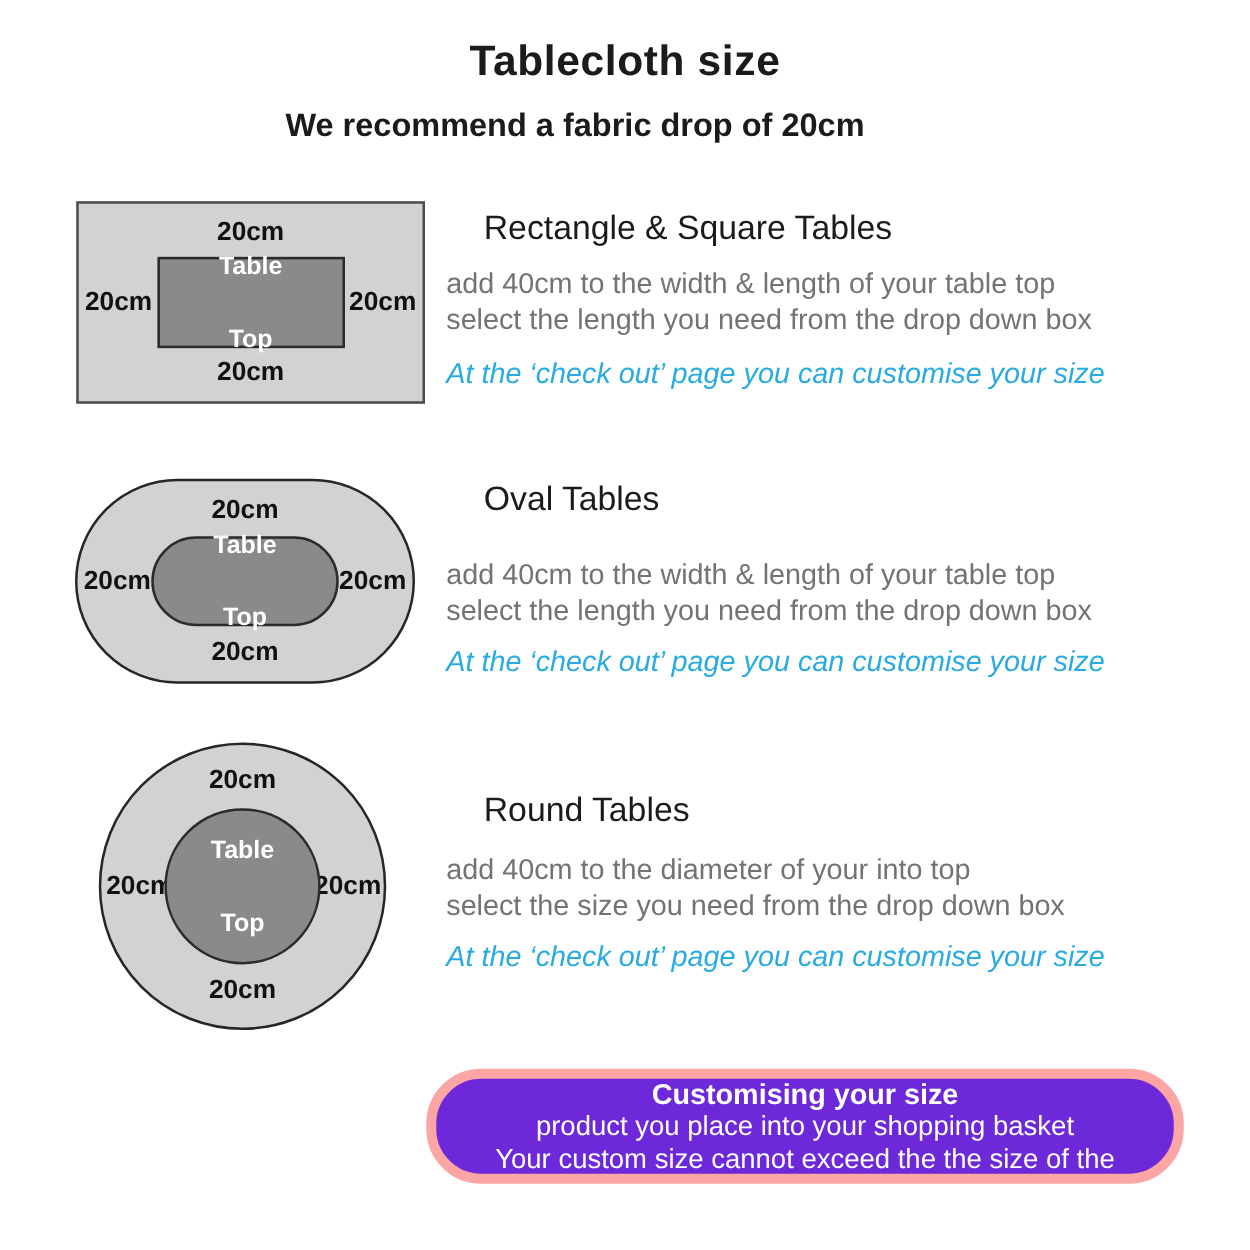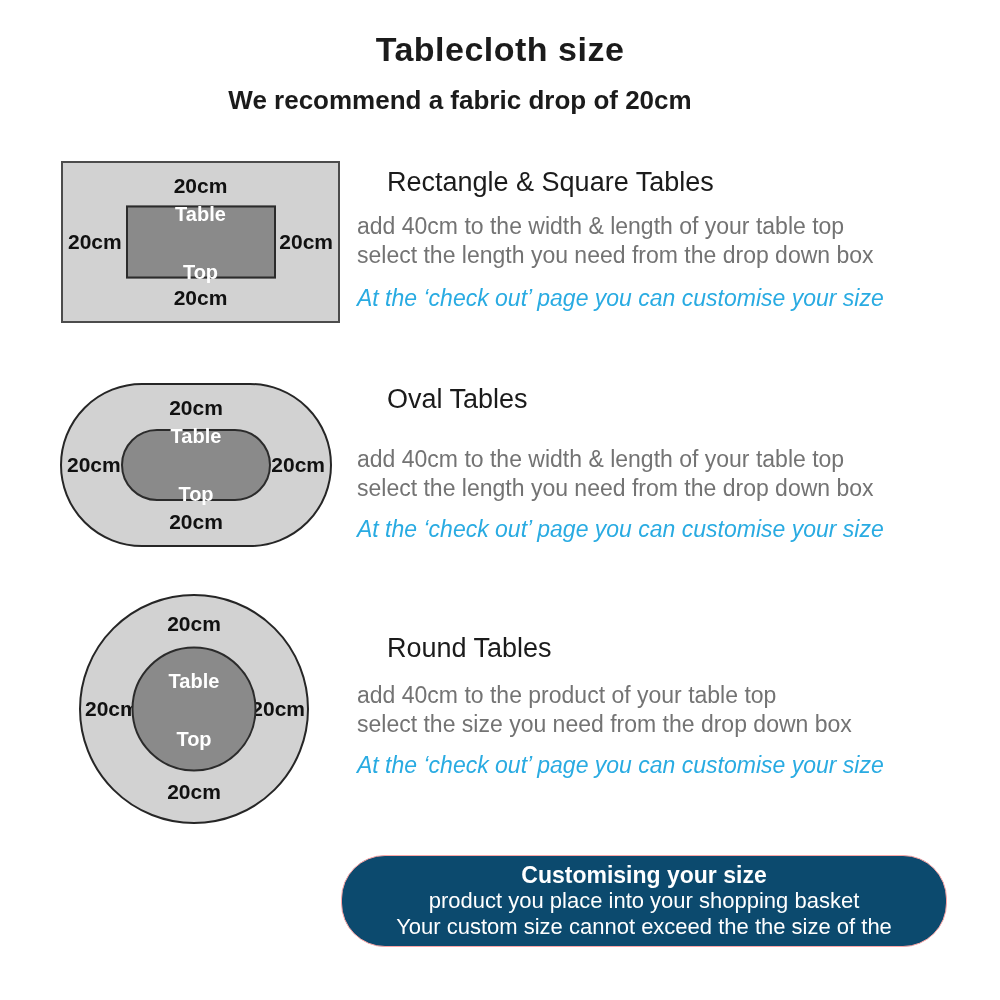--- a/index.html
+++ b/index.html
@@ -46,21 +46,21 @@
   .sec-body    { position:absolute; left:357px; font-size:23px; line-height:29px; color:#737373; white-space:nowrap; }
   .sec-note    { position:absolute; left:357px; font-size:23px; font-weight:normal; font-style:italic; color:#29abe2; white-space:nowrap; }
 
   .h1 { top:167px; } .b1 { top:212px; } .n1 { top:285px; }
   .h2 { top:384px; } .b2 { top:445px; } .n2 { top:516px; }
   .h3 { top:633px; } .b3 { top:681px; } .n3 { top:752px; }
 
   
   .footer-box {
     position:absolute; left:341px; top:855px; width:606px; height:92px;
-    background:#0c4a6e; border:1px solid #fca5a5; border-radius:44px;
+    background:#6d28d9; border:8px solid #fca5a5; border-radius:44px;
     box-sizing:border-box; display:flex; flex-direction:column;
     align-items:center; justify-content:center; text-align:right;
     color:#ffffff; line-height:26px;
   }
   .footer-title { font-size:23px; font-weight:bold; }
   .footer-line  { font-size:22px; font-weight:400; }
 </style>
 </head>
 <body>
 
@@ -111,21 +111,21 @@
     <span class="lab lab-right">20cm</span>
     <span class="lab lab-bottom">20cm</span>
     <div class="inner inner-circle">
       <span>Table</span>
       <span>Top</span>
     </div>
   </div>
 
   <div class="sec-heading h3">Round Tables</div>
   <div class="sec-body b3">
-    <div>add 40cm to the product of your table top</div>
+    <div>add 40cm to the diameter of your into top</div>
     <div>select the size you need from the drop down box</div>
   </div>
   <div class="sec-note n3">At the ‘check out’ page you can customise your size</div>
 
   <div class="footer-box">
     <div class="footer-title">Customising your size</div>
     <div class="footer-line">product you place into your shopping basket</div>
     <div class="footer-line">Your custom size cannot exceed the the size of the</div>
   </div>
 

